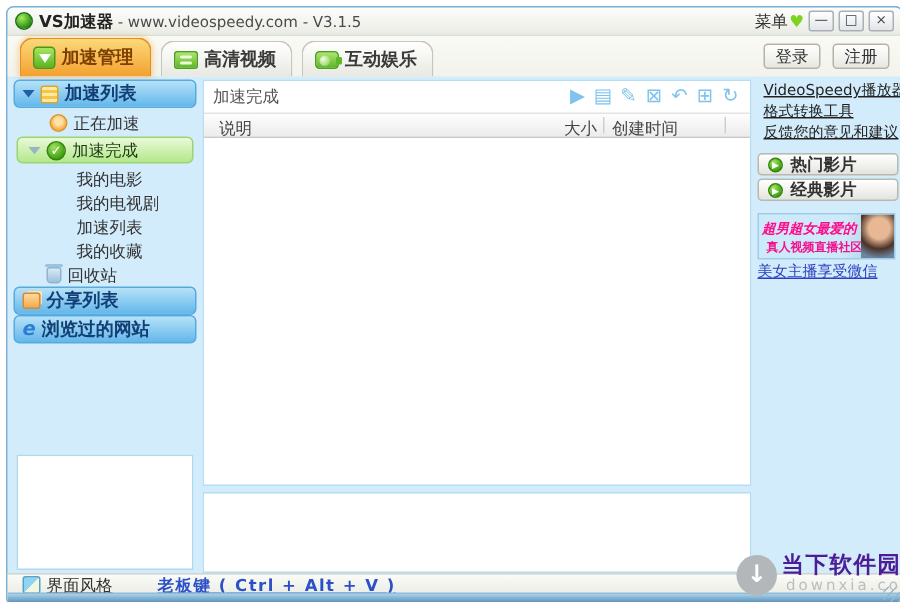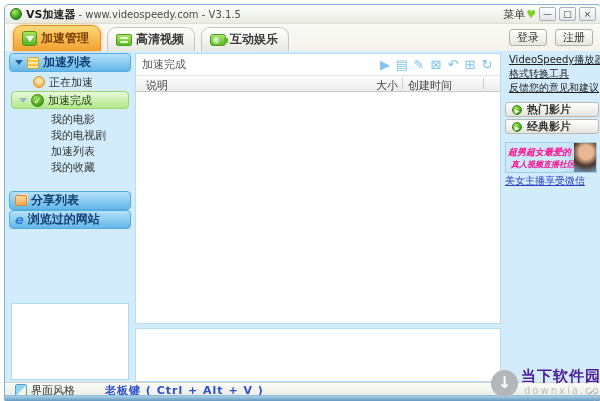--- a/index.html
+++ b/index.html
@@ -114,21 +114,21 @@
     background:linear-gradient(#ffffff,#e4e4de); border:1px solid #b9b9b0; border-radius:3px;
     display:flex; align-items:center; gap:5px; padding-left:6px; font-size:11px; font-weight:bold;
     color:#333; cursor:pointer; }
   .icon-playcircle { width:10px; height:10px; border-radius:50%; flex:0 0 auto;
     background:radial-gradient(circle at 35% 30%, #a4e860, #3f9e12 75%); border:1px solid #35860f;
     color:#fff; font-size:6px; line-height:9px; text-align:center; }
   .promo { position:absolute; left:500px; top:137px; width:92px; height:31px; overflow:hidden;
     background:linear-gradient(100deg,#cdeafa 62%,#9fc3dd); border:1px solid #9fcbe8; cursor:pointer; }
   .promo-l1 { position:absolute; left:2px; top:3px; font-size:9px; font-weight:bold; font-style:italic;
     color:#f5118e; text-shadow:0 0 1px #ffd0e8; white-space:nowrap; }
-  .promo-l2 { position:absolute; left:5px; top:16px; font-size:8px; font-weight:bold; font-style:italic;
+  .promo-l2 { position:absolute; left:5px; top:16px; font-size:8px; font-weight:bold; 
     color:#f5118e; white-space:nowrap; }
   .promo-girl { position:absolute; right:0; top:0; width:22px; height:31px;
     background:radial-gradient(circle at 55% 30%, #e8b894 28%, #4a3228 55%, #6a86a0 80%); }
   .promo-link { position:absolute; left:500px; top:169px; font-size:10px; font-weight:normal;
     color:#2b3fc0; text-decoration:underline; cursor:pointer; white-space:nowrap; }
 
   
   .statusbar { position:absolute; left:0; right:0; top:377px; height:15px;
     background:linear-gradient(#fbfbf7,#ecece5); border-top:1px solid #d4d5cc;
     display:flex; align-items:center; padding:0 10px; }
@@ -219,20 +219,24 @@
   <div class="side-item sub" style="top:122px;">
     <span>我的电视剧</span>
   </div>
   <div class="side-item sub" style="top:138px;">
     <span>加速列表</span>
   </div>
   <div class="side-item sub" style="top:154px;">
     <span>我的收藏</span>
   </div>
 
+  <div class="side-item" style="top:170px; padding-left:22px;">
+    <span class="icon-trash"></span>
+    <span>回收站</span>
+  </div>
 
   <div class="side-header" style="top:186px;">
     <span class="icon-share-orange"></span>
     <span>分享列表</span>
   </div>
 
   <div class="side-header" style="top:205px;">
     <span class="icon-ie">e</span>
     <span>浏览过的网站</span>
   </div>

